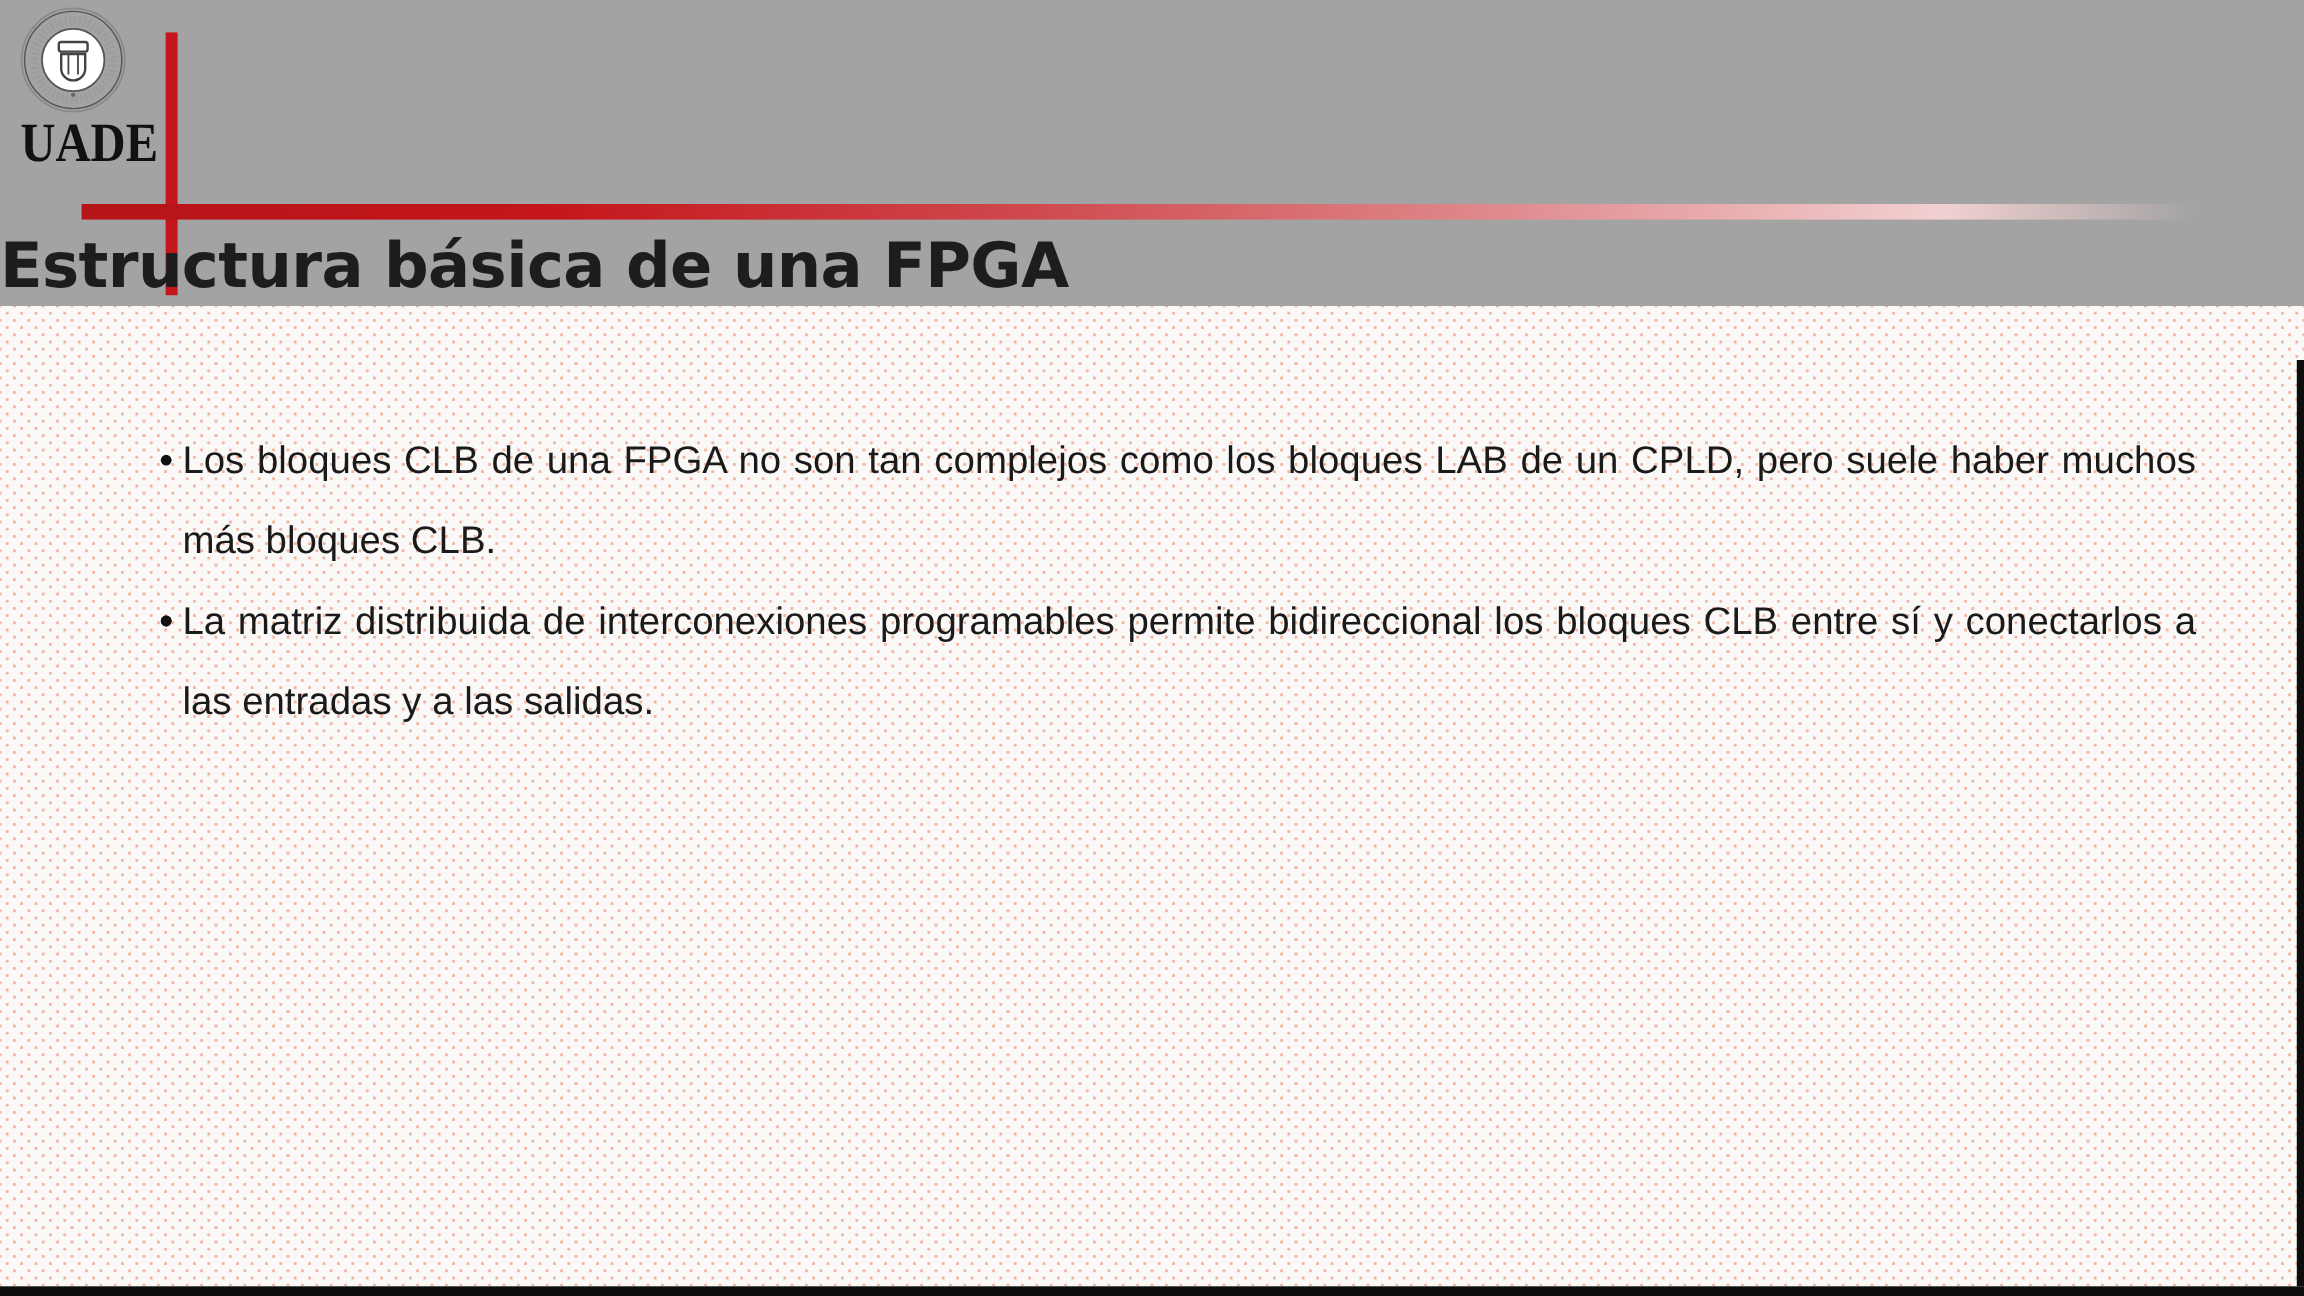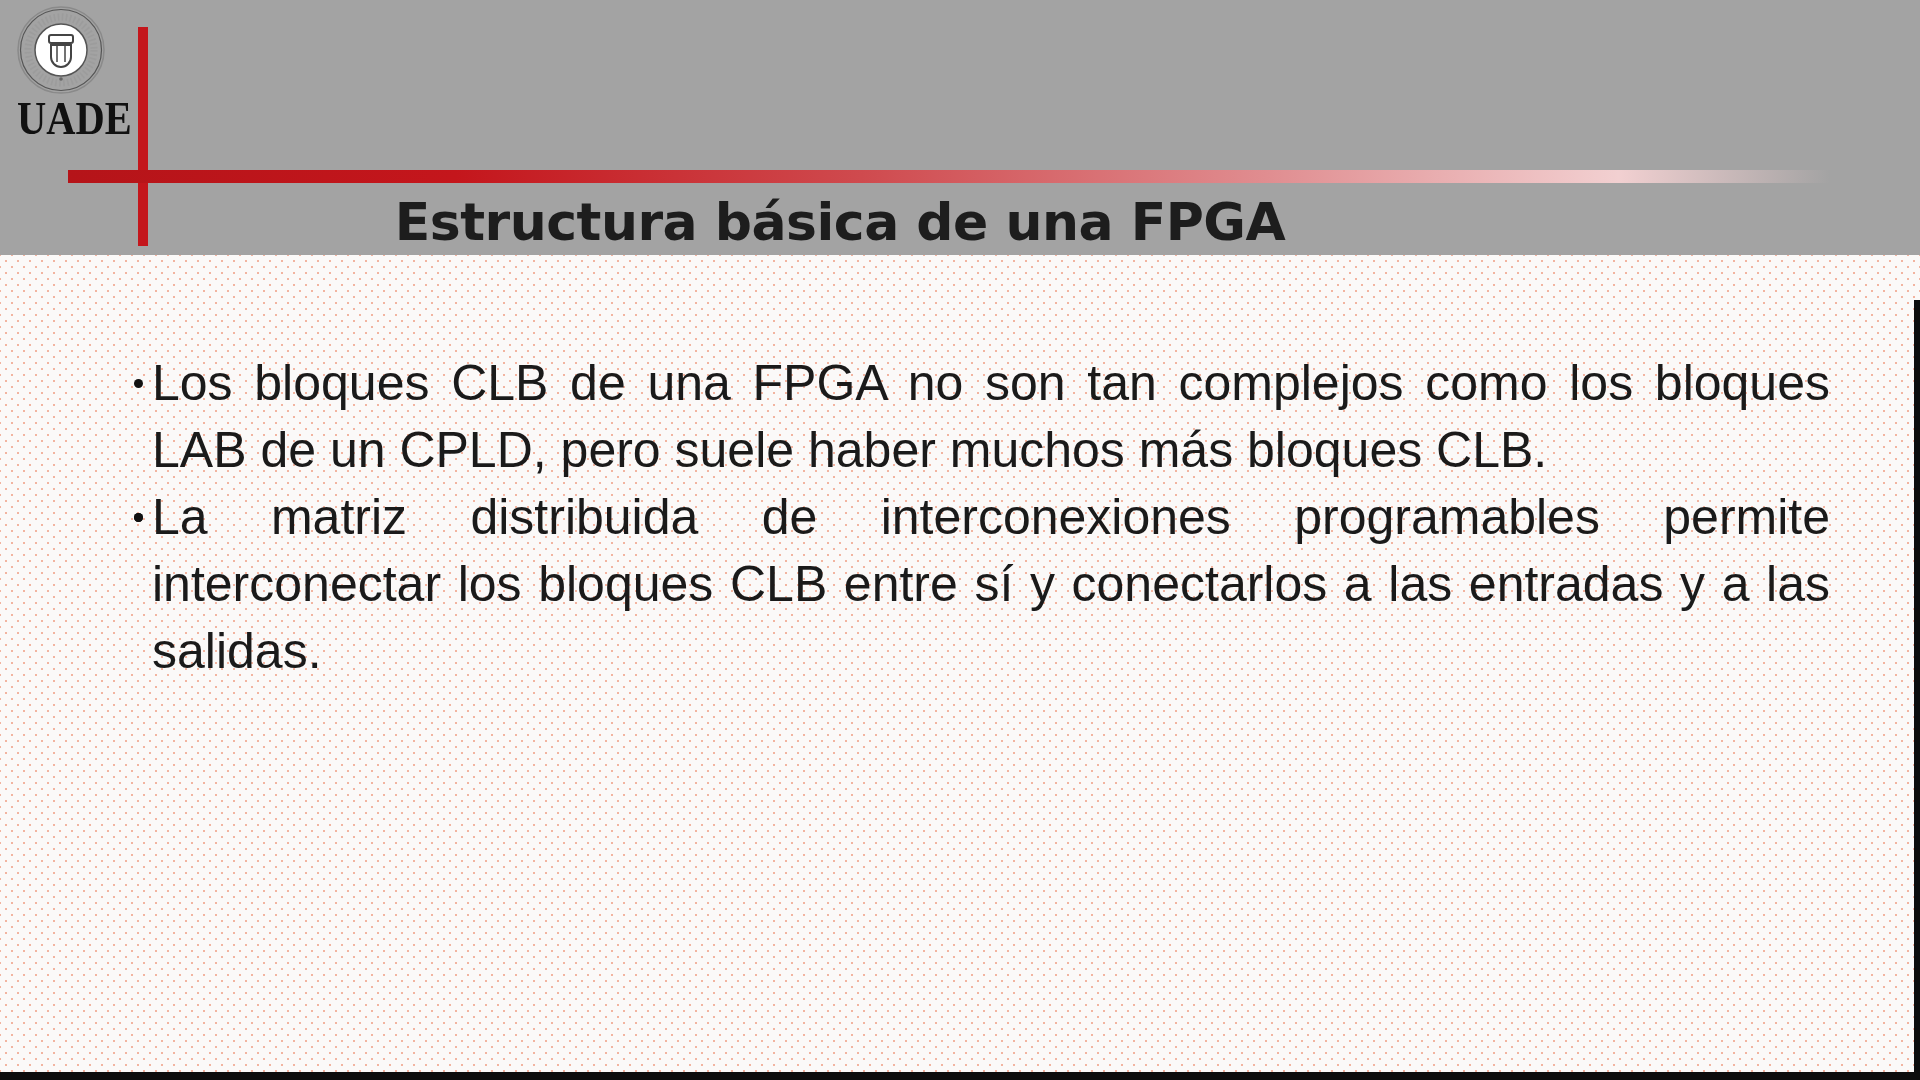--- a/index.html
+++ b/index.html
@@ -39,42 +39,42 @@
   }
   .h-line{
     position:absolute;left:68px;top:170px;height:13px;width:1762px;
     background:linear-gradient(to right,
       #b51419 0%, var(--accent-red) 22%, #cf4a4e 45%,
       #e08d90 68%, #f2d0d1 88%, rgba(255,255,255,0) 100%);
   }
   
   .title{
     position:absolute;left:0;top:192px;width:1680px;
-    text-align:center;
+    text-align:left;
     font-family:"DejaVu Sans", sans-serif;
     font-weight:800;
     font-size:52px;
     letter-spacing:-0.5px;
     color:var(--title-text);
   }
   
   .content{
     position:absolute;left:0;top:255px;width:1920px;height:817px;
     background-color:#fbf9f8;
     background-image:
       radial-gradient(circle, var(--dot-texture) 1.1px, rgba(0,0,0,0) 1.4px),
       radial-gradient(circle, var(--dot-texture) 1.1px, rgba(0,0,0,0) 1.4px);
     background-size:12px 12px,12px 12px;
     background-position:0 0,6px 6px;
     padding:95px 90px 0 152px;
   }
   .bullets{list-style:none;}
   .bullets li{
     position:relative;
-    font-size:50px;
+    font-size:32px;
     line-height:67px;
     color:var(--body-text);
     text-align:justify;
     text-justify:inter-word;
   }
   .bullets li .dot{
     position:absolute;left:-18px;top:29px;
     width:9px;height:9px;border-radius:50%;
     background:#111;
   }
@@ -117,21 +117,21 @@
     <ul class="bullets">
       <li>
         <span class="dot"></span>
         <span>Los bloques CLB de una FPGA no son tan complejos como los bloques LAB de un CPLD, pero suele haber muchos más bloques CLB.</span>
       </li>
       <li>
         <span class="dot"></span>
       </li>
       <li>
         <span class="dot"></span>
-        <span>La matriz distribuida de interconexiones programables permite interconectar los bloques CLB entre sí y conectarlos a las entradas y a las salidas.</span>
+        <span>La matriz distribuida de interconexiones programables permite bidireccional los bloques CLB entre sí y conectarlos a las entradas y a las salidas.</span>
       </li>
     </ul>
   </div>
 
   <div class="edge-right"></div>
   <div class="footer-bar"></div>
 
 </div>
 
 </body></html>

